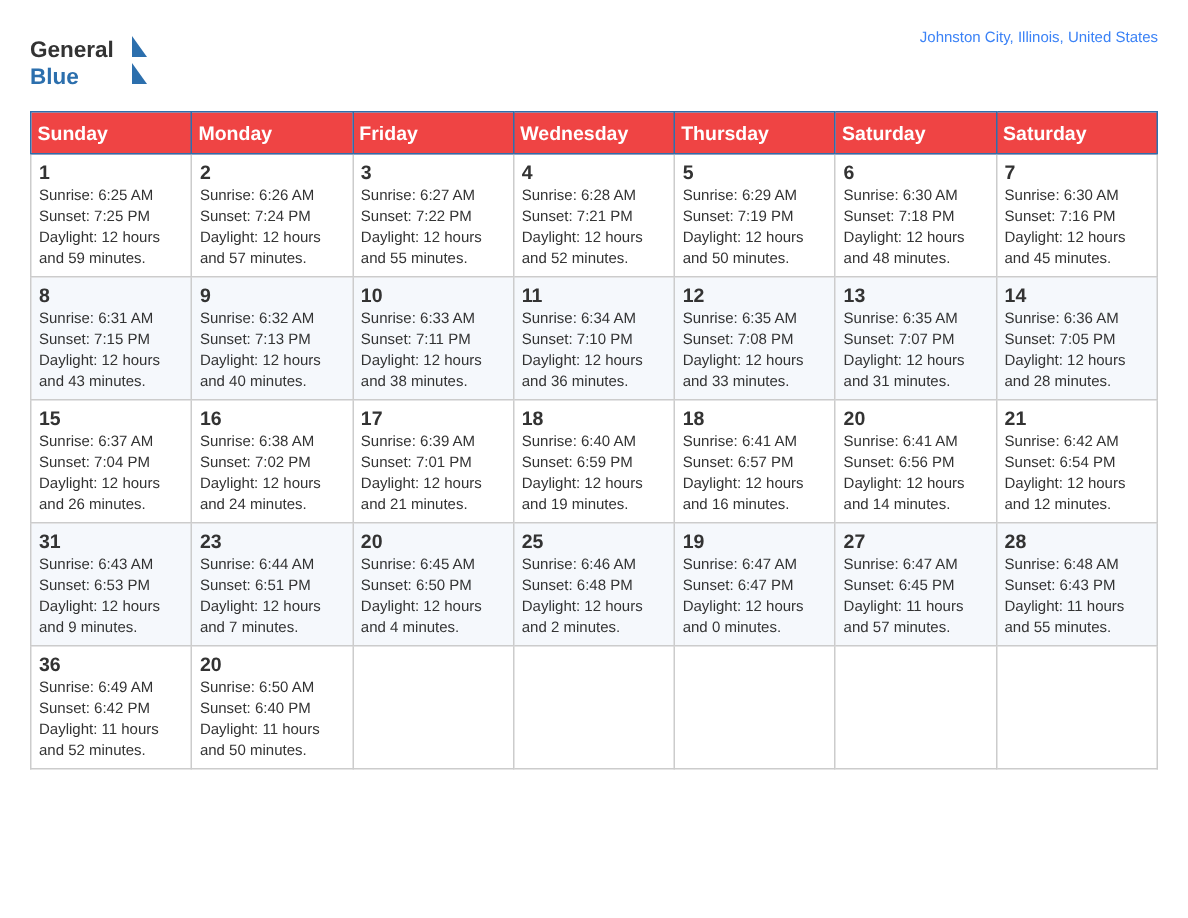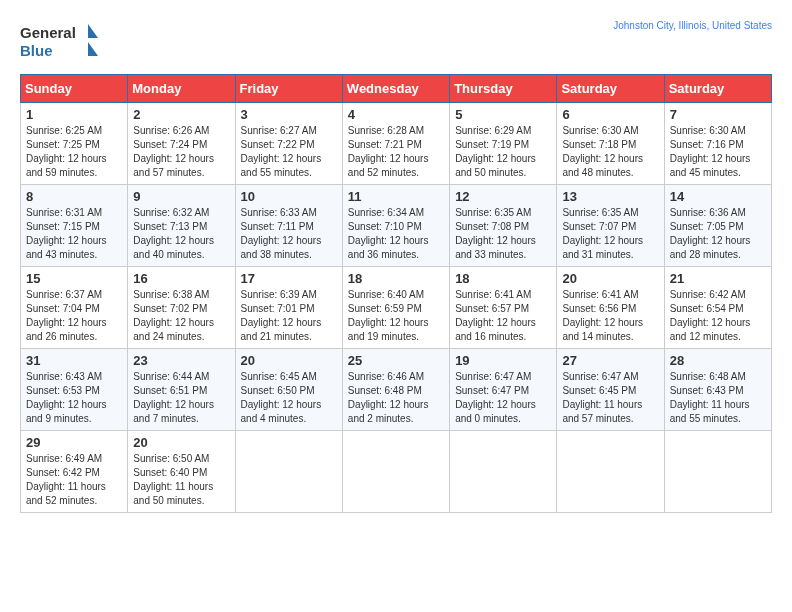--- a/index.html
+++ b/index.html
@@ -335,21 +335,21 @@
         <span class="day-num">28</span>
         <div class="day-info">
           Sunrise: 6:48 AM<br>
           Sunset: 6:43 PM<br>
           Daylight: 11 hours and 55 minutes.
         </div>
       </td>
       </tr>
       <tr class="week-row">
         <td>
-        <span class="day-num">29</span>
+        <span class="day-num">36</span>
         <div class="day-info">
           Sunrise: 6:49 AM<br>
           Sunset: 6:42 PM<br>
           Daylight: 11 hours and 52 minutes.
         </div>
       </td>
         <td>
         <span class="day-num">20</span>
         <div class="day-info">
           Sunrise: 6:50 AM<br>

